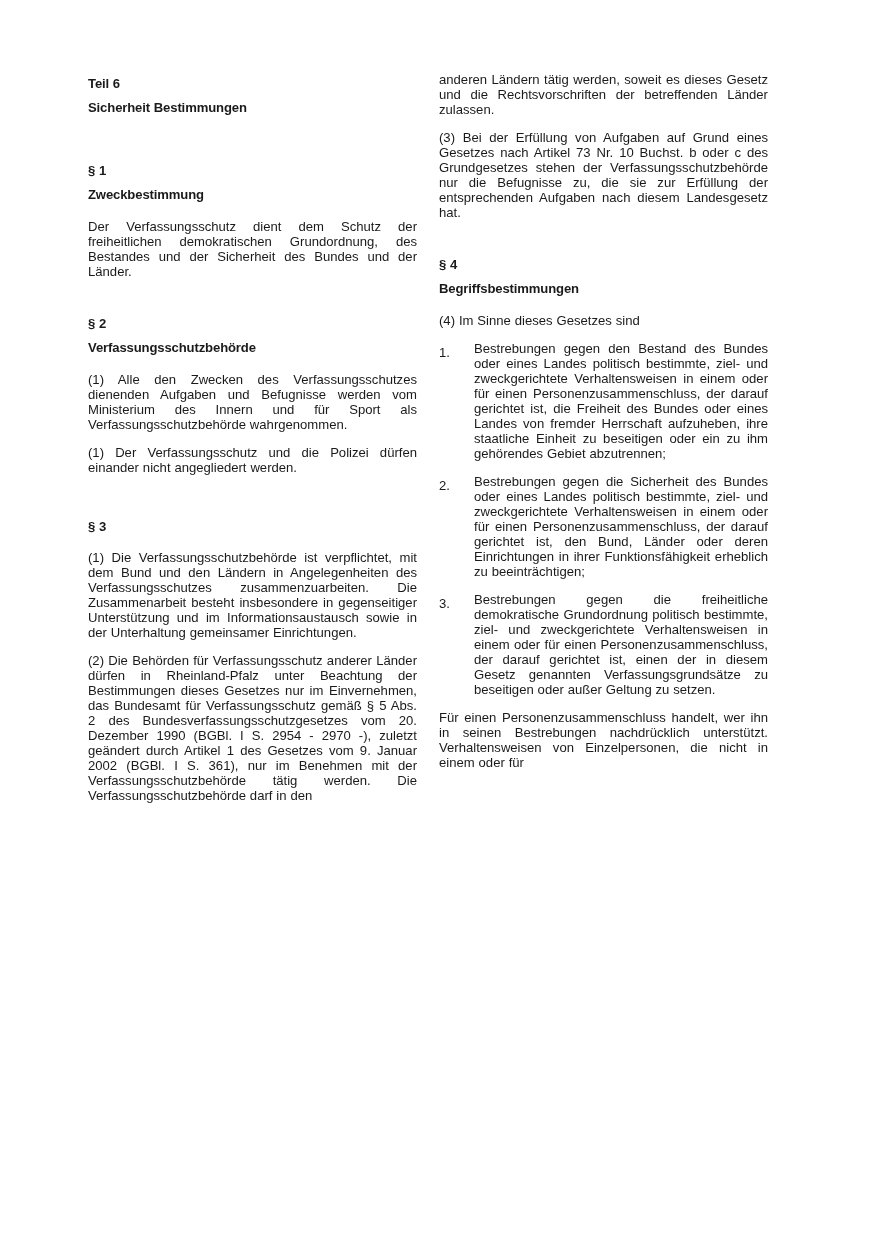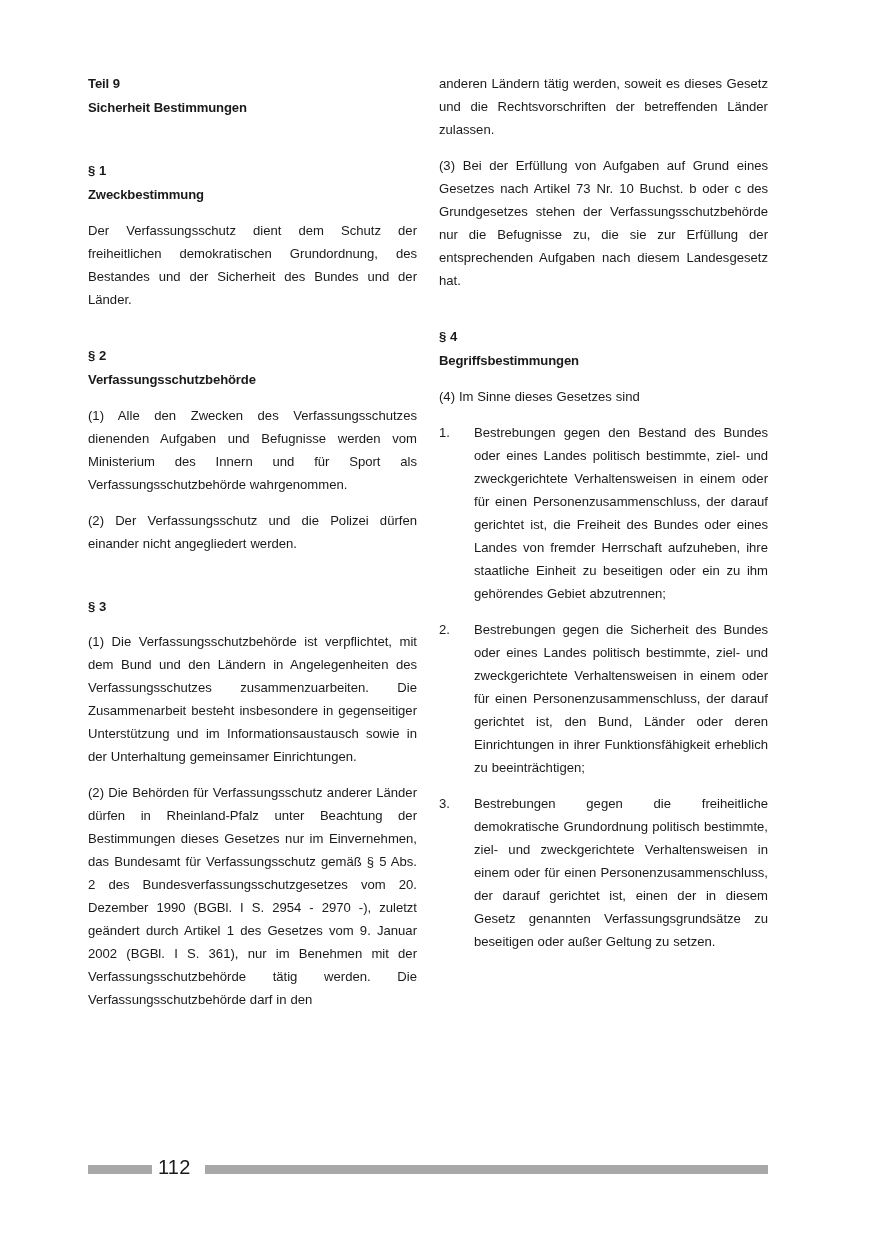--- a/index.html
+++ b/index.html
@@ -32,21 +32,21 @@
     top: 0;
     width: 329px;
     height: 1058px;
     overflow: hidden;
   }
   .col-left  { left: 0; }
   .col-right { left: 351px; }
 
   p, .heading-line, .li-text {
     font-size: 13.1px;
-    line-height: 23px;
+    line-height: 15px;
     text-align: justify;
     text-justify: inter-word;
     margin: 0;
     hyphens: none;
     word-spacing: 0.02em;
   }
   p { margin-bottom: 13px; }
 
   .heading-block { margin-bottom: 13px; }
   .heading-block.tight { margin-bottom: 11px; }
@@ -109,42 +109,42 @@
 </head>
 <body>
 
 <div class="page">
 
   <div class="columns">
 
     <div class="col col-left">
 
       <div class="heading-block">
-        <div class="heading-line">Teil 9</div>
+        <div class="heading-line">Teil 6</div>
         <div class="heading-line">Sicherheit Bestimmungen</div>
       </div>
 
       <div class="spacer-lg"></div>
 
       <div class="heading-block">
         <div class="heading-line">§ 1</div>
         <div class="heading-line">Zweckbestimmung</div>
       </div>
 
       <p>Der Verfassungsschutz dient dem Schutz der freiheitlichen demokratischen Grundordnung, des Bestandes und der Sicherheit des Bundes und der Länder.</p>
 
       <div class="spacer-md"></div>
 
       <div class="heading-block">
         <div class="heading-line">§ 2</div>
         <div class="heading-line">Verfassungsschutzbehörde</div>
       </div>
 
       <p>(1) Alle den Zwecken des Verfassungsschutzes dienenden Aufgaben und Befugnisse werden vom Ministerium des Innern und für Sport als Verfassungsschutzbehörde wahrgenommen.</p>
-      <p>(2) Der Verfassungsschutz und die Polizei dürfen einander nicht angegliedert werden.</p>
+      <p>(1) Der Verfassungsschutz und die Polizei dürfen einander nicht angegliedert werden.</p>
 
       <div class="spacer-lg"></div>
 
       <div class="heading-block tight">
         <div class="heading-line">§ 3</div>
       </div>
 
       <p>(1) Die Verfassungsschutzbehörde ist verpflichtet, mit dem Bund und den Ländern in Angelegenheiten des Verfassungsschutzes zusammenzuarbeiten. Die Zusammenarbeit besteht insbesondere in gegenseitiger Unterstützung und im Informationsaustausch sowie in der Unterhaltung gemeinsamer Einrichtungen.</p>
       <p>(2) Die Behörden für Verfassungsschutz anderer Länder dürfen in Rheinland-Pfalz unter Beachtung der Bestimmungen dieses Gesetzes nur im Einvernehmen, das Bundesamt für Verfassungsschutz gemäß § 5 Abs. 2 des Bundesverfassungsschutzgesetzes vom 20. Dezember 1990 (BGBl. I S. 2954 - 2970 -), zuletzt geändert durch Artikel 1 des Gesetzes vom 9. Januar 2002 (BGBl. I S. 361), nur im Benehmen mit der Verfassungsschutzbehörde tätig werden. Die Verfassungsschutzbehörde darf in den</p>
 
@@ -173,24 +173,20 @@
         <li>
           <span class="li-marker">2.</span>
           <span class="li-text">Bestrebungen gegen die Sicherheit des Bundes oder eines Landes politisch bestimmte, ziel- und zweckgerichtete Verhaltensweisen in einem oder für einen Personenzusammenschluss, der darauf gerichtet ist, den Bund, Länder oder deren Einrichtungen in ihrer Funktionsfähigkeit erheblich zu beeinträchtigen;</span>
         </li>
         <li>
           <span class="li-marker">3.</span>
           <span class="li-text">Bestrebungen gegen die freiheitliche demokratische Grundordnung politisch bestimmte, ziel- und zweckgerichtete Verhaltensweisen in einem oder für einen Personenzusammenschluss, der darauf gerichtet ist, einen der in diesem Gesetz genannten Verfassungsgrundsätze zu beseitigen oder außer Geltung zu setzen.</span>
         </li>
       </ol>
 
+      <p>Für einen Personenzusammenschluss handelt, wer ihn in seinen Bestrebungen nachdrücklich unterstützt. Verhaltensweisen von Einzelpersonen, die nicht in einem oder für</p>
 
     </div>
 
   </div>
 
-  <div class="footer">
-    <div class="footer-bar footer-bar-left"></div>
-    <div class="footer-pageno">112</div>
-    <div class="footer-bar footer-bar-right"></div>
-  </div>
 
 </div>
 
 </body></html>

